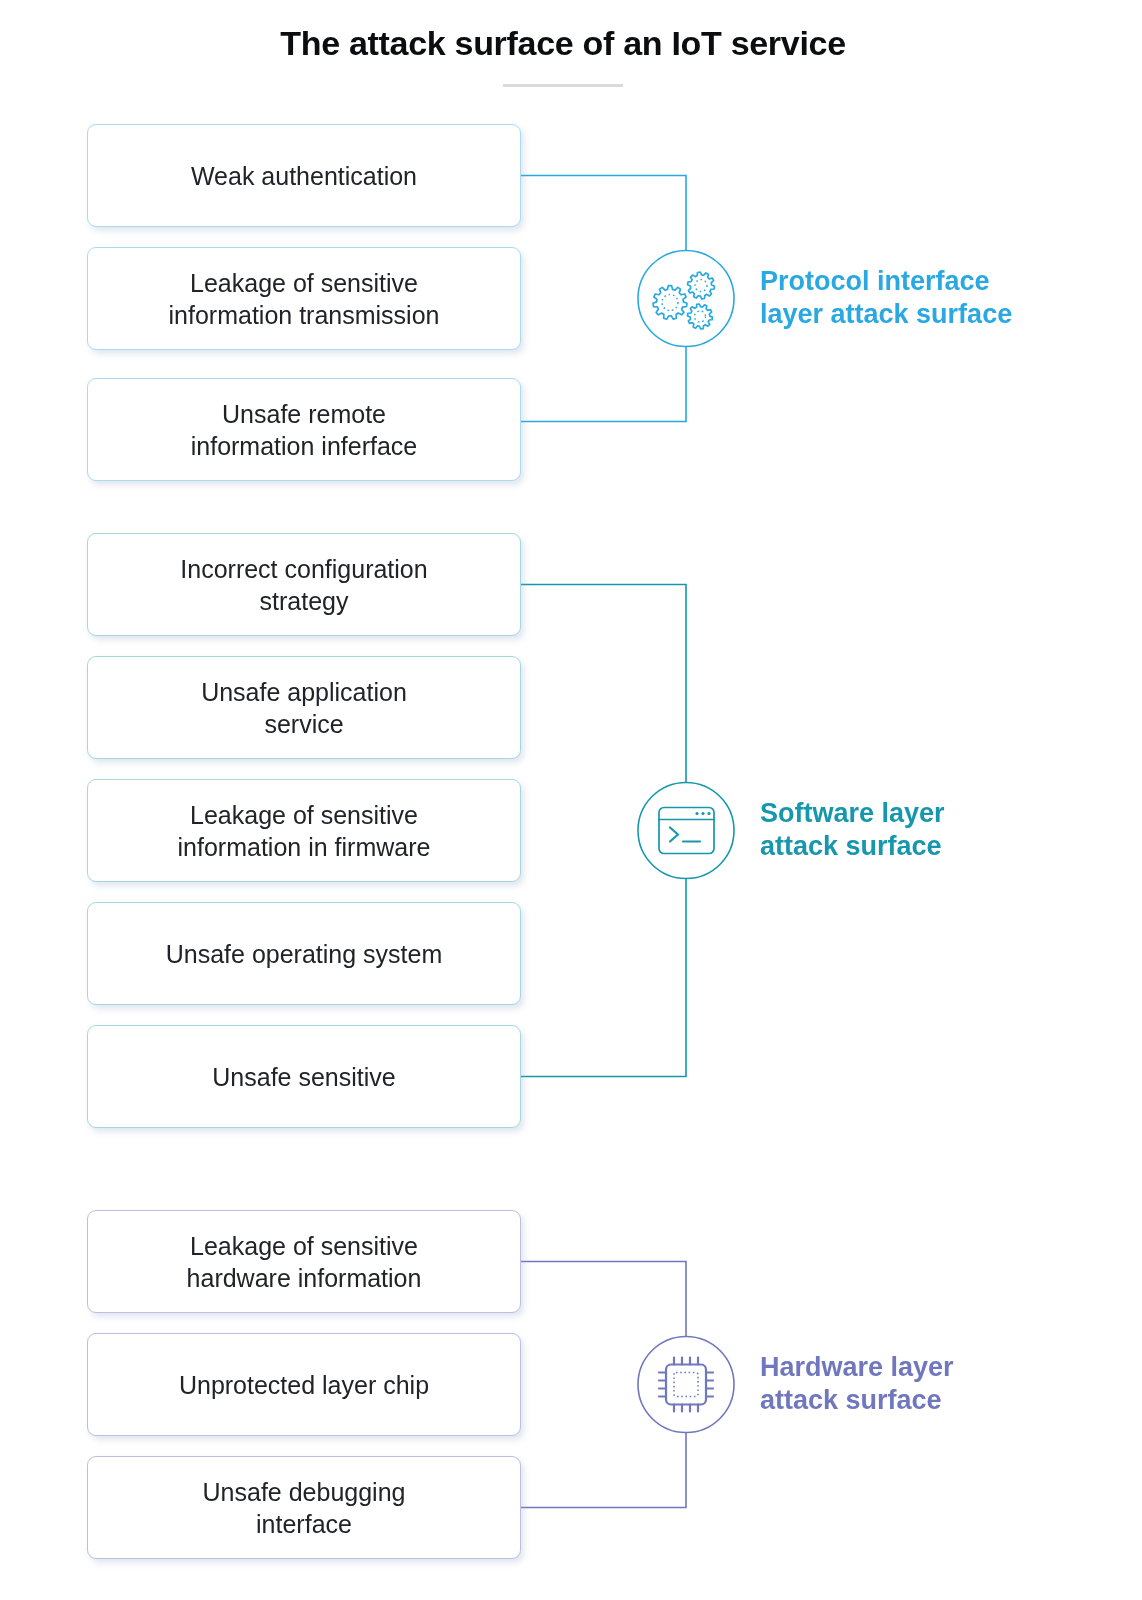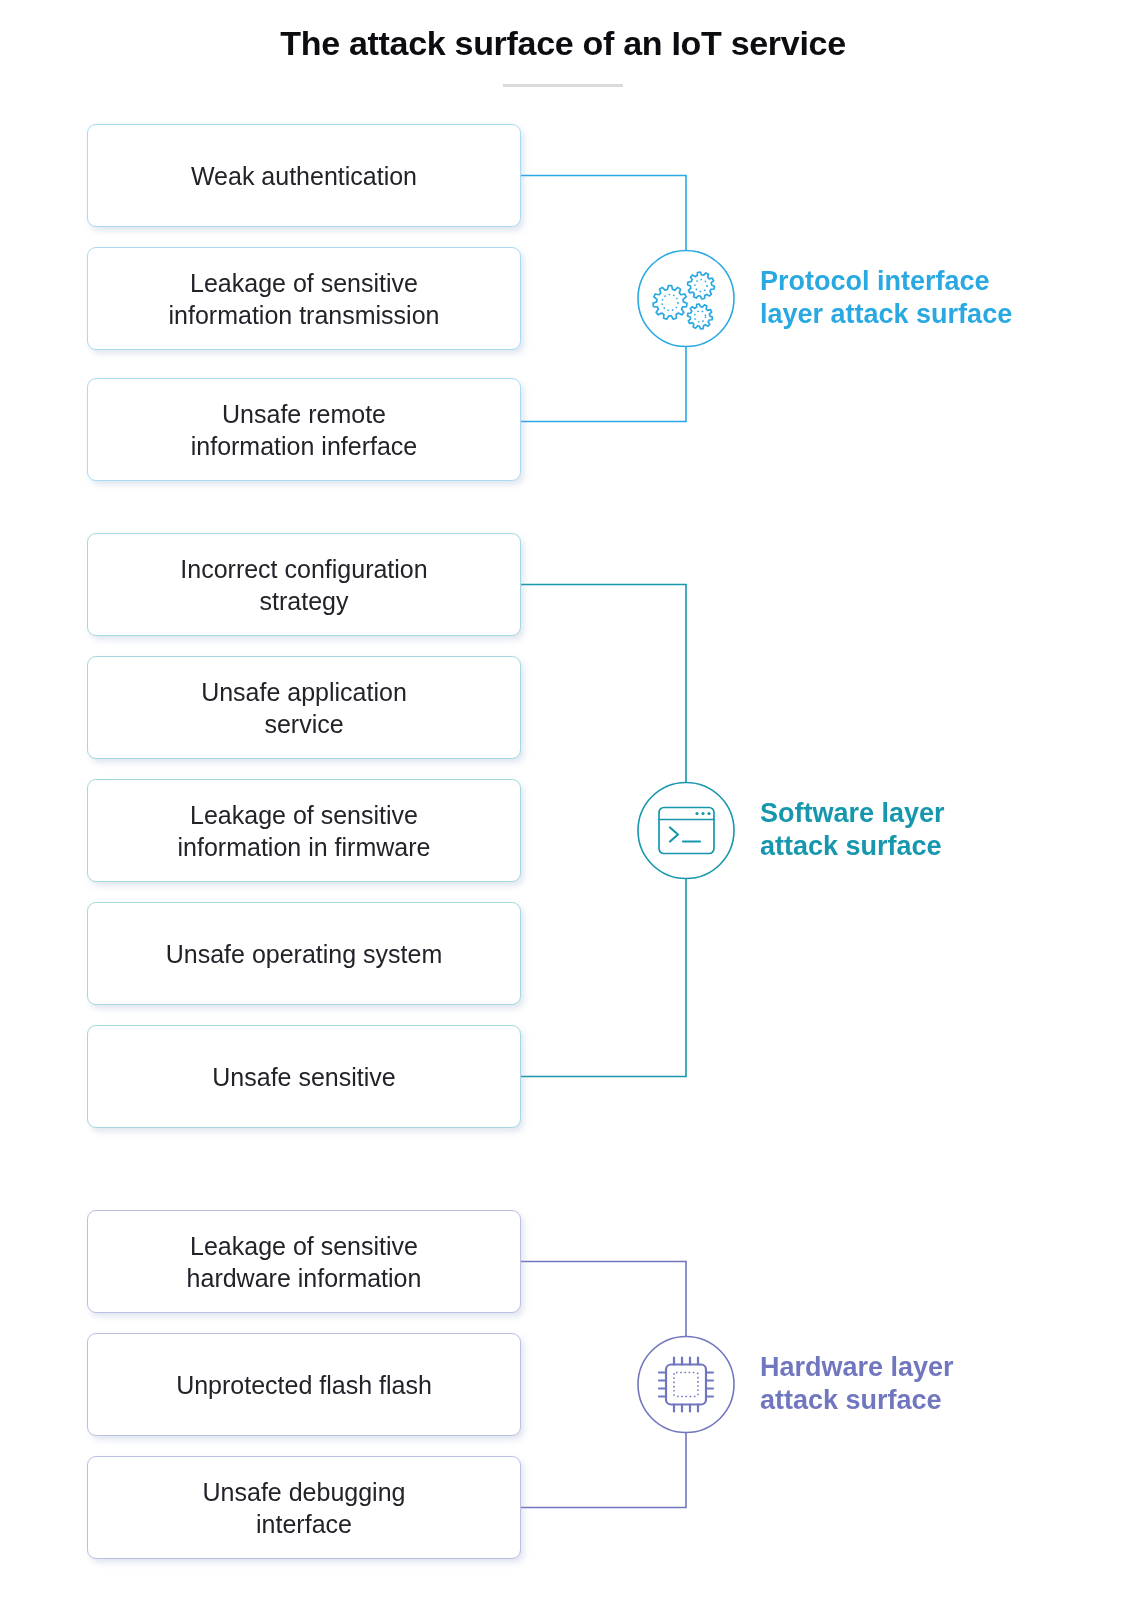--- a/index.html
+++ b/index.html
@@ -110,20 +110,20 @@
   </div>
   <div class="box" style="top: 1025px; --accent: #1697AD; --border: #A5D8DE;">
     <span class="ln">Unsafe sensitive</span>
   </div>
 
   <div class="box" style="top: 1210px; --accent: #7177BE; --border: #BBBFE2;">
     <span class="ln">Leakage of sensitive</span>
     <span class="ln">hardware information</span>
   </div>
   <div class="box" style="top: 1333px; --accent: #7177BE; --border: #BBBFE2;">
-    <span class="ln">Unprotected flash flash</span>
+    <span class="ln">Unprotected layer chip</span>
   </div>
   <div class="box" style="top: 1456px; align-items: center; --accent: #7177BE; --border: #BBBFE2;">
     <span class="ln">Unsafe debugging</span>
     <span class="ln">interface</span>
   </div>
 
 </div>
 
 </body></html>

